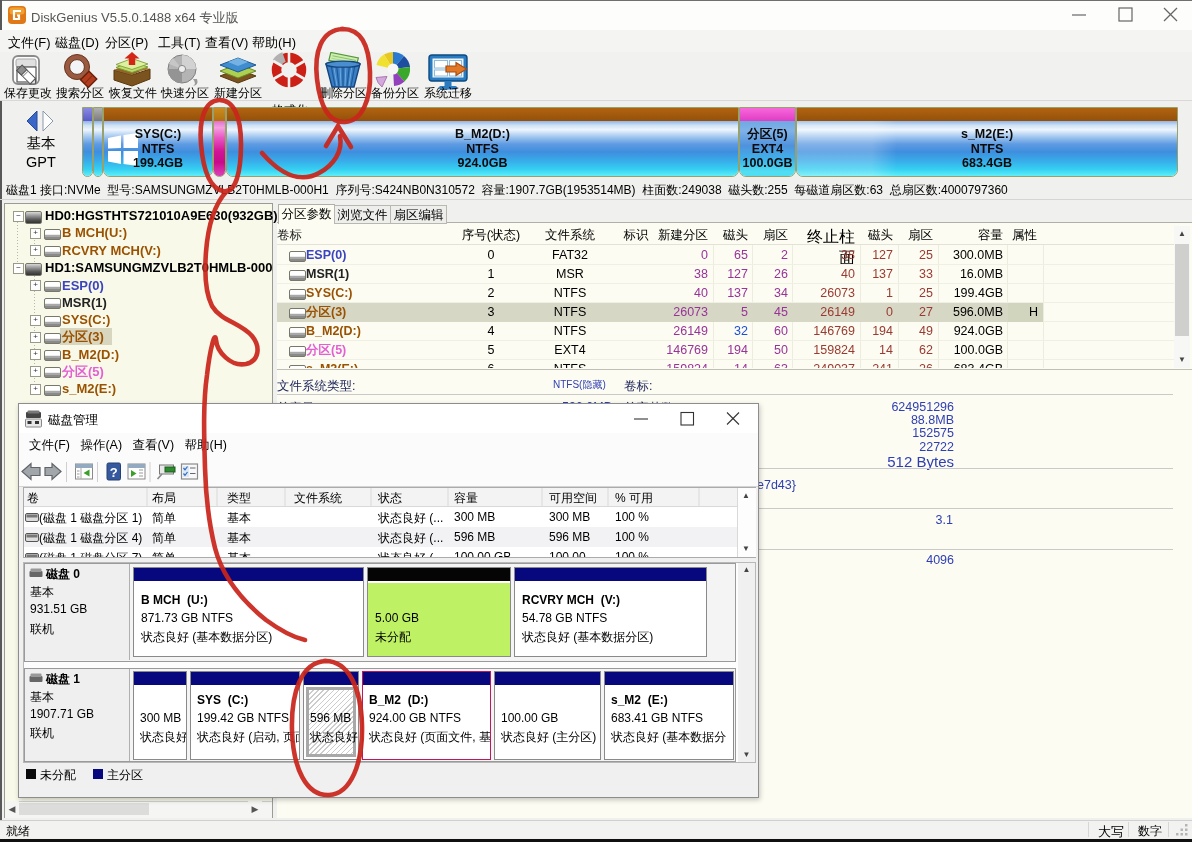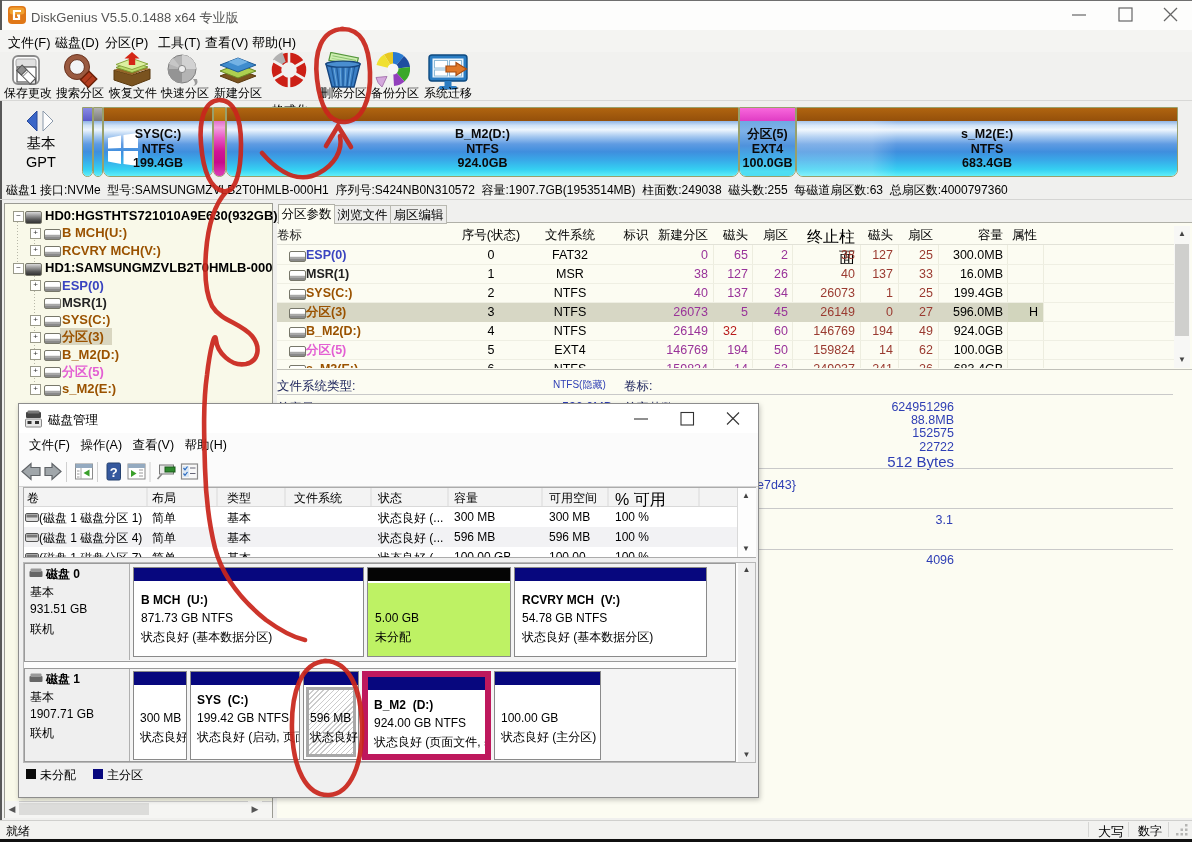--- a/index.html
+++ b/index.html
@@ -339,21 +339,21 @@
 <div style="position:absolute;left:795px;top:303px;width:60px;text-align:right;color:#9a3a30;font-size:12.5px;line-height:19px;height:19px;">26149</div>
 <div style="position:absolute;left:857px;top:303px;width:36px;text-align:right;color:#9a3a30;font-size:12.5px;line-height:19px;height:19px;">0</div>
 <div style="position:absolute;left:897px;top:303px;width:36px;text-align:right;color:#9a3a30;font-size:12.5px;line-height:19px;height:19px;">27</div>
 <div style="position:absolute;left:943px;top:303px;width:60px;text-align:right;font-size:12.5px;line-height:19px;height:19px;">596.0MB</div>
 <div style="position:absolute;left:1008px;top:303px;width:35px;height:19px;background:#d2d5bd;text-align:right;padding-right:5px;box-sizing:border-box;font-size:12.5px;line-height:19px;">H</div>
 <div class="pic" style="left:289px;top:327px"></div>
 <div style="position:absolute;left:306px;top:322px;font-weight:bold;color:#9a5200;font-size:12.5px;line-height:19px;height:19px;">B_M2(D:)</div>
 <div style="position:absolute;left:460px;top:322px;width:62px;text-align:center;font-size:12.5px;line-height:19px;height:19px;">4</div>
 <div style="position:absolute;left:540px;top:322px;width:60px;text-align:center;font-size:12.5px;line-height:19px;height:19px;">NTFS</div>
 <div style="position:absolute;left:648px;top:322px;width:60px;text-align:right;color:#993399;font-size:12.5px;line-height:19px;height:19px;">26149</div>
-<div style="position:absolute;left:712px;top:322px;width:36px;text-align:center;color:#b91c1c;font-size:12.5px;line-height:19px;height:19px;">32</div>
+<div style="position:absolute;left:712px;top:322px;width:36px;text-align:right;color:#1d4ed8;font-size:12.5px;line-height:19px;height:19px;">32</div>
 <div style="position:absolute;left:752px;top:322px;width:36px;text-align:right;color:#993399;font-size:12.5px;line-height:19px;height:19px;">60</div>
 <div style="position:absolute;left:795px;top:322px;width:60px;text-align:right;color:#9a3a30;font-size:12.5px;line-height:19px;height:19px;">146769</div>
 <div style="position:absolute;left:857px;top:322px;width:36px;text-align:right;color:#9a3a30;font-size:12.5px;line-height:19px;height:19px;">194</div>
 <div style="position:absolute;left:897px;top:322px;width:36px;text-align:right;color:#9a3a30;font-size:12.5px;line-height:19px;height:19px;">49</div>
 <div style="position:absolute;left:943px;top:322px;width:60px;text-align:right;font-size:12.5px;line-height:19px;height:19px;">924.0GB</div>
 <div class="pic" style="left:289px;top:346px"></div>
 <div style="position:absolute;left:306px;top:341px;font-weight:bold;color:#e35fd3;font-size:12.5px;line-height:19px;height:19px;">分区(5)</div>
 <div style="position:absolute;left:460px;top:341px;width:62px;text-align:center;font-size:12.5px;line-height:19px;height:19px;">5</div>
 <div style="position:absolute;left:540px;top:341px;width:60px;text-align:center;font-size:12.5px;line-height:19px;height:19px;">EXT4</div>
 <div style="position:absolute;left:648px;top:341px;width:60px;text-align:right;color:#993399;font-size:12.5px;line-height:19px;height:19px;">146769</div>
@@ -478,21 +478,21 @@
           <line x1="675" y1="0" x2="675" y2="18"></line>
         </g>
  </svg>
  <div class="ab" style="left:8px;top:86px;font-size:12px">卷</div>
  <div class="ab" style="left:133px;top:86px;font-size:12px">布局</div>
  <div class="ab" style="left:208px;top:86px;font-size:12px">类型</div>
  <div class="ab" style="left:275px;top:86px;font-size:12px">文件系统</div>
  <div class="ab" style="left:359px;top:86px;font-size:12px">状态</div>
  <div class="ab" style="left:435px;top:86px;font-size:12px">容量</div>
  <div class="ab" style="left:530px;top:86px;font-size:12px">可用空间</div>
- <div class="ab" style="left:596px;top:86px;font-size:16px">% 可用</div>
+ <div class="ab" style="left:596px;top:86px;font-size:12px">% 可用</div>
 
  <div class="ab" style="left:5px;top:123px;width:714px;height:20px;background:#f2f2f4"></div>
  <div class="ab" style="left:5px;top:103px;width:711px;height:50px;overflow:hidden">
   <div class="ab" style="left:0;top:0;width:711px;height:20px">
    <svg class="ab" style="left:1px;top:6px" width="14" height="9">
             <rect x="0.5" y="0.5" width="13" height="8" rx="1.5" fill="#ddd" stroke="#555"></rect>
             <rect x="1.5" y="1.5" width="11" height="3" fill="#777"></rect>
           </svg>
    <div class="ab" style="left:15px;top:3px;font-size:12px">(磁盘 1 磁盘分区 1)</div>
    <div class="ab" style="left:128px;top:3px;font-size:12px">简单</div>
@@ -586,30 +586,36 @@
   <div class="ab b" style="left:6px;top:21px;font-size:12px;white-space:nowrap">SYS&nbsp; (C:)</div>
   <div class="ab" style="left:6px;top:39px;font-size:12px;white-space:nowrap">199.42 GB NTFS</div>
   <div class="ab" style="left:6px;top:57px;font-size:12px;white-space:nowrap">状态良好 (启动, 页面</div>
  </div>
  <div class="ab" style="left:284px;top:267px;width:56px;height:89px;border:1px solid #8a8a8a;background:#fff;box-sizing:border-box;overflow:hidden">
   <div class="ab" style="left:0;top:0;right:0;height:13px;background:#07077e;border-bottom:2px solid #fff"></div>
   <div class="ab" style="left:2px;top:15px;right:2px;bottom:2px;border:3px solid #a8a8a8;background:repeating-linear-gradient(135deg,#ffffff 0 2.6px,#cccccc 2.6px 3.6px)"></div>
   <div class="ab" style="left:6px;top:39px;font-size:12px;white-space:nowrap;background:transparent">596 MB</div>
   <div class="ab" style="left:6px;top:57px;font-size:12px;white-space:nowrap">状态良好</div>
  </div>
- <div class="ab" style="left:343px;top:267px;width:129px;height:89px;border:6px solid #be185d;background:#fff;box-sizing:border-box;overflow:hidden">
+ <div class="ab" style="left:343px;top:267px;width:129px;height:89px;border:1px solid #be185d;background:#fff;box-sizing:border-box;overflow:hidden">
   <div class="ab" style="left:0;top:0;right:0;height:13px;background:#07077e;border-bottom:2px solid #fff"></div>
   <div class="ab b" style="left:6px;top:21px;font-size:12px;white-space:nowrap">B_M2&nbsp; (D:)</div>
   <div class="ab" style="left:6px;top:39px;font-size:12px;white-space:nowrap">924.00 GB NTFS</div>
   <div class="ab" style="left:6px;top:57px;font-size:12px;white-space:nowrap">状态良好 (页面文件, 基</div>
  </div>
  <div class="ab" style="left:475px;top:267px;width:107px;height:89px;border:1px solid #8a8a8a;background:#fff;box-sizing:border-box;overflow:hidden">
   <div class="ab" style="left:0;top:0;right:0;height:13px;background:#07077e;border-bottom:2px solid #fff"></div>
   <div class="ab" style="left:6px;top:39px;font-size:12px;white-space:nowrap">100.00 GB</div>
   <div class="ab" style="left:6px;top:57px;font-size:12px;white-space:nowrap">状态良好 (主分区)</div>
+ </div>
+ <div class="ab" style="left:585px;top:267px;width:130px;height:89px;border:1px solid #8a8a8a;background:#fff;box-sizing:border-box;overflow:hidden">
+  <div class="ab" style="left:0;top:0;right:0;height:13px;background:#07077e;border-bottom:2px solid #fff"></div>
+  <div class="ab b" style="left:6px;top:21px;font-size:12px;white-space:nowrap">s_M2&nbsp; (E:)</div>
+  <div class="ab" style="left:6px;top:39px;font-size:12px;white-space:nowrap">683.41 GB NTFS</div>
+  <div class="ab" style="left:6px;top:57px;font-size:12px;white-space:nowrap">状态良好 (基本数据分</div>
  </div>
 
  <div class="ab" style="left:7px;top:365px;width:10px;height:10px;background:#0a0a0a"></div>
  <div class="ab" style="left:21px;top:363px;font-size:12px">未分配</div>
  <div class="ab" style="left:74px;top:365px;width:10px;height:10px;background:#07077e"></div>
  <div class="ab" style="left:88px;top:363px;font-size:12px">主分区</div>
 
 </div>
 
 <div class="ab" style="left:0;top:820px;width:1192px;height:18px;background:#f2f2f0;border-top:1px solid #cfcfcd;box-sizing:border-box"></div>

